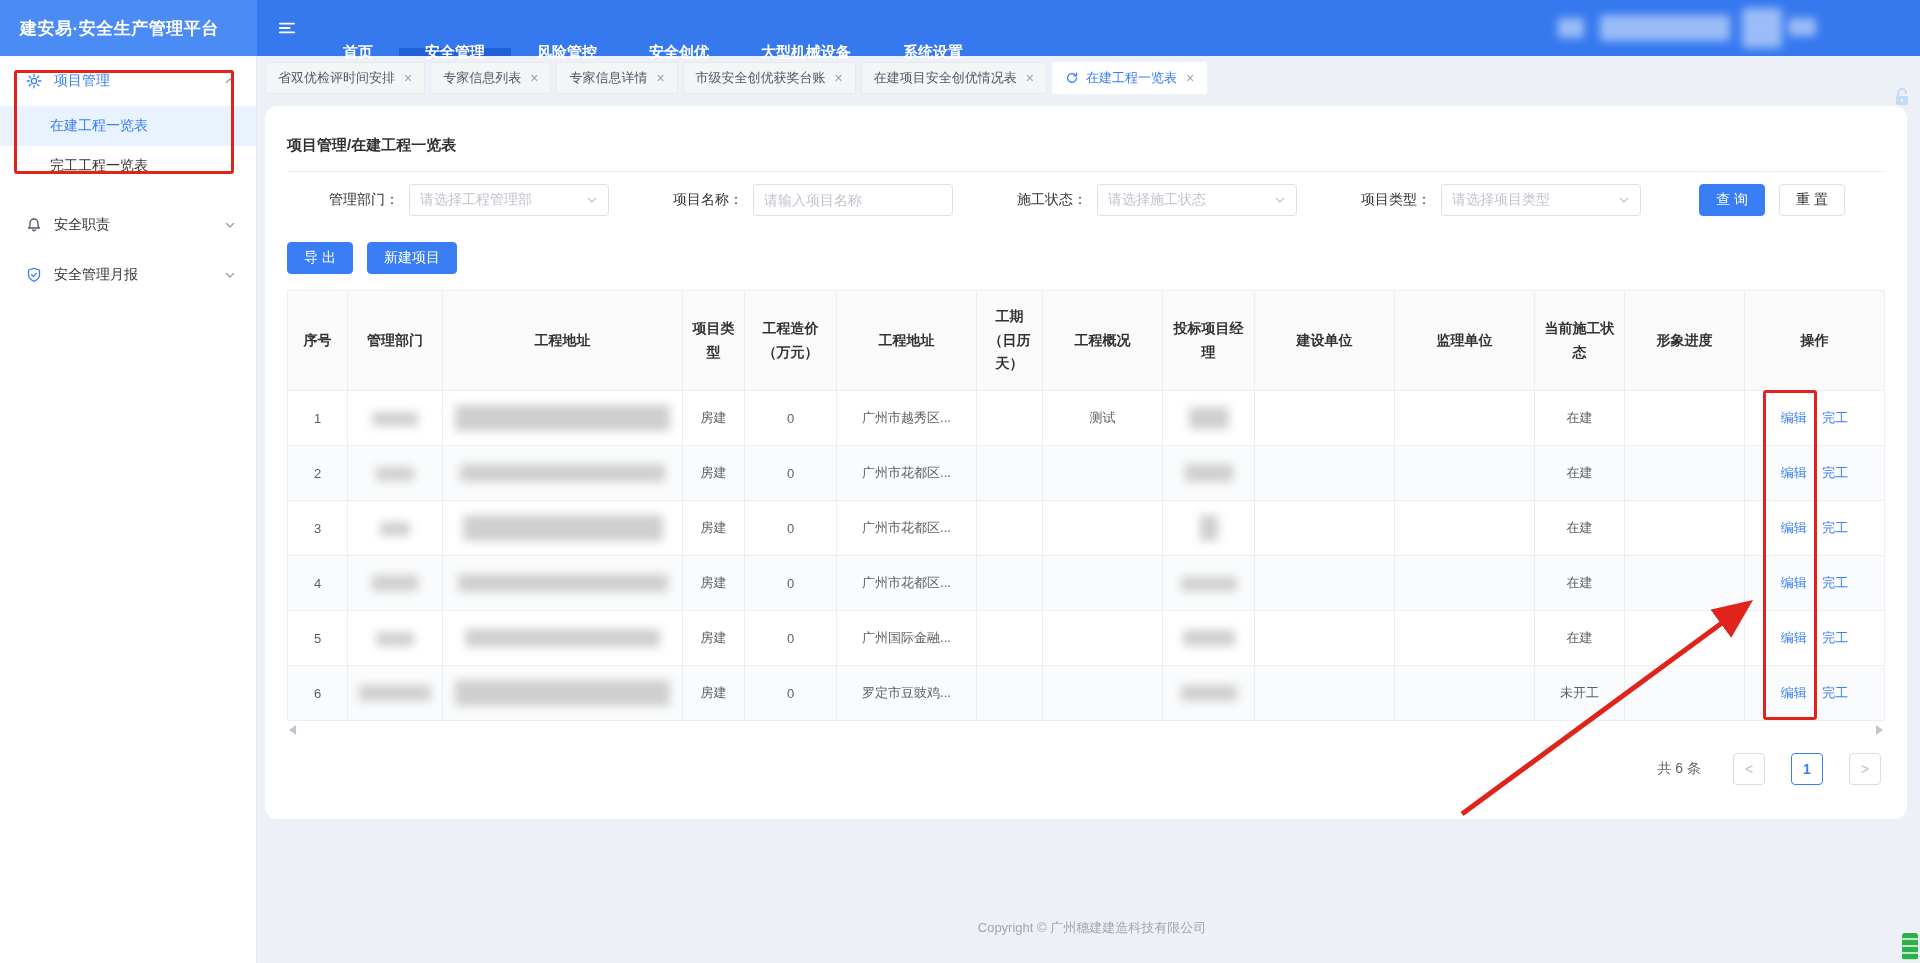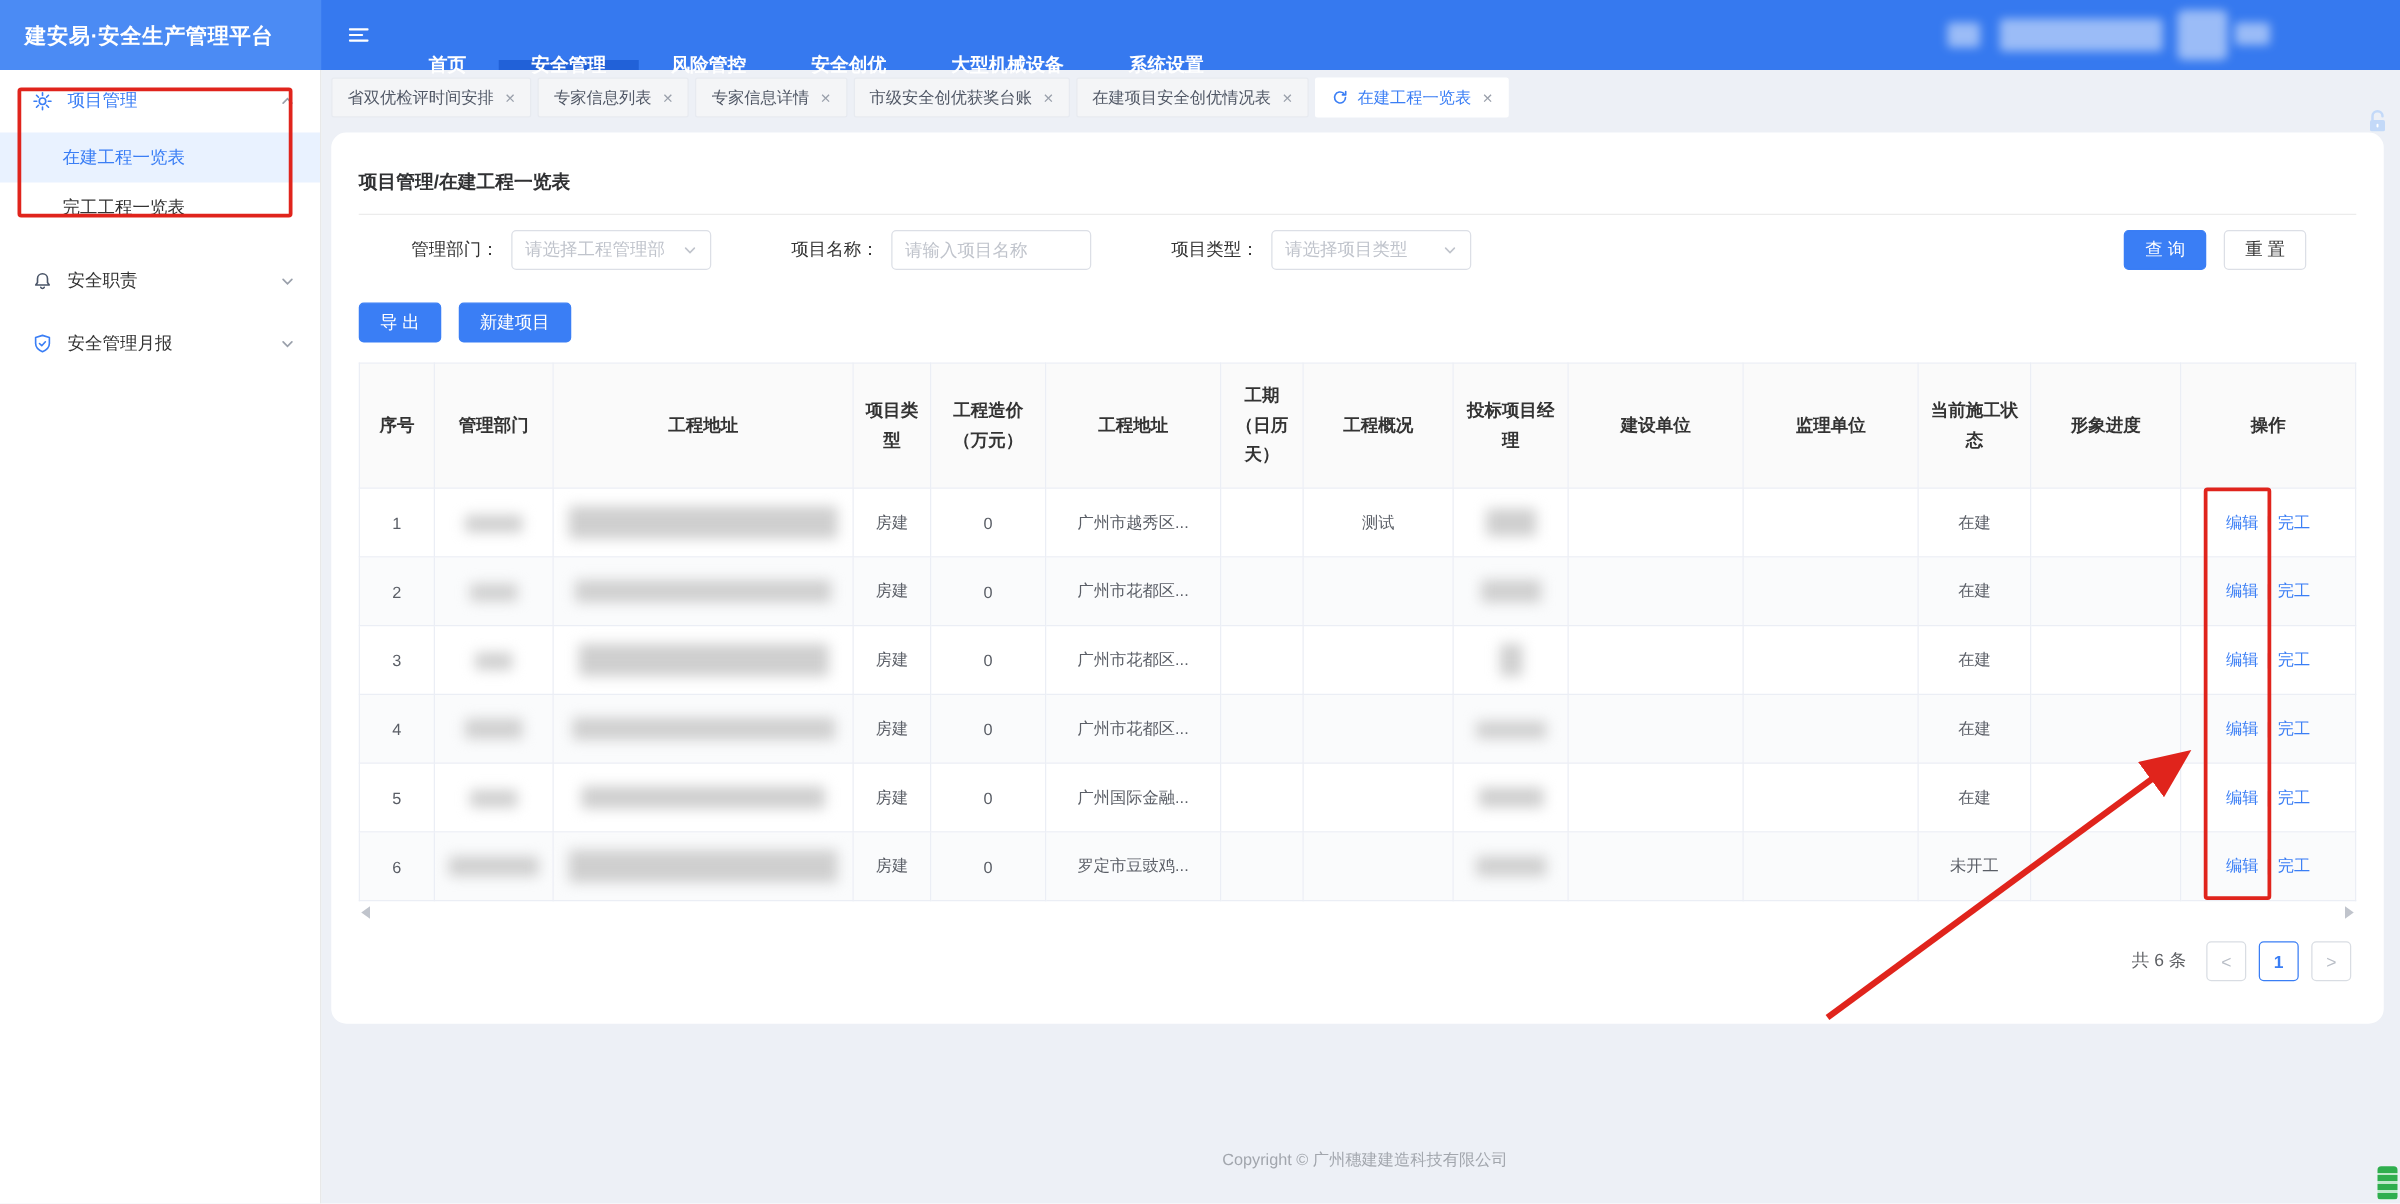--- a/index.html
+++ b/index.html
@@ -42,21 +42,21 @@
 
   
   .card { background:#fff; border-radius:12px; margin:6px 20px 0 8px; padding:0 22px 34px; }
   .breadcrumb { padding-top:30px; font-size:15px; color:#303133; font-weight:700; }
   .divider { height:1px; background:#ececec; margin-top:16px; }
 
   .filter-row { display:flex; align-items:center; margin-top:12px; padding-left:42px; }
   .fgroup { display:flex; align-items:center; }
   .fgroup + .fgroup { margin-left:64px; }
   .flabel { font-size:14px; color:#333; margin-right:10px; white-space:nowrap; }
-  .fcontrol { width:160px; height:32px; border:1px solid #dcdfe6; border-radius:4px; background:#fff;
+  .fcontrol { width:200px; height:32px; border:1px solid #dcdfe6; border-radius:4px; background:#fff;
               display:flex; align-items:center; padding:0 10px; cursor:pointer; }
   .fcontrol .ph { color:#c0c4cc; font-size:14px; flex:1; white-space:nowrap; overflow:hidden; }
   .fcontrol input { border:none; outline:none; width:100%; font-size:14px; color:#333;
                     font-family:"Liberation Sans","DejaVu Sans",sans-serif; }
   .fcontrol input::placeholder { color:#c0c4cc; }
   .fbtns { margin-left:auto; margin-right:40px; display:flex; gap:14px; }
 
   .btn { height:32px; border-radius:4px; font-size:14px; display:inline-flex; align-items:center;
          justify-content:center; cursor:pointer; white-space:nowrap; padding:0 16px; }
   .btn-primary { background:#3a7ef5; color:#fff; border:1px solid #3a7ef5; }
@@ -73,21 +73,21 @@
   tbody tr:nth-child(even) td { background:#fafbfc; }
   .link { color:#3a7ef5; cursor:pointer; }
   .act-div { color:#dcdfe6; margin:0 6px; }
   .blob { display:inline-block; background:#cfcfcf; filter:blur(5px); border-radius:2px; vertical-align:middle; }
 
   .scroll-hints { position:relative; height:16px; }
   .tri { position:absolute; top:4px; width:0; height:0; border-top:5px solid transparent; border-bottom:5px solid transparent; cursor:pointer; }
   .tri-l { left:2px; border-right:7px solid #c0c4cc; }
   .tri-r { right:2px; border-left:7px solid #c0c4cc; }
 
-  .pagination { display:flex; justify-content:flex-end; align-items:center; margin-top:16px; gap:10px; padding-right:4px; }
+  .pagination { display:flex; justify-content:flex-end; align-items:center; margin-top:16px; gap:26px; padding-right:4px; }
   .pg-total { font-size:14px; color:#606266; margin-right:6px; }
   .pg-btn { width:32px; height:32px; border:1px solid #d9dde3; border-radius:4px; background:#fff; color:#b8bdc6;
             display:flex; align-items:center; justify-content:center; font-size:14px; cursor:pointer; }
   .pg-btn.current { border-color:#3a7ef5; color:#3a7ef5; font-weight:600; }
 
   .footer { margin-top:100px; text-align:center; font-size:13px; color:#a2a6ad; }
 
   
   .anno-box { position:absolute; border:3px solid #e0241c; border-radius:3px; pointer-events:none; z-index:9; }
   #anno-sidebar { left:14px; top:70px; width:220px; height:104px; }
@@ -212,20 +212,29 @@
               <span class="ph">请选择工程管理部</span>
               <svg class="chev" viewBox="0 0 12 12" fill="none" stroke="#c0c4cc" stroke-width="1.3" stroke-linecap="round">
                   <path d="M2.5 4.5 6 8l3.5-3.5"></path>
                 </svg>
             </div>
           </div>
           <div class="fgroup">
             <span class="flabel">项目名称：</span>
             <div class="fcontrol">
               <input type="text" value="" placeholder="请输入项目名称" style="">
+            </div>
+          </div>
+          <div class="fgroup">
+            <span class="flabel">施工状态：</span>
+            <div class="fcontrol">
+              <span class="ph">请选择施工状态</span>
+              <svg class="chev" viewBox="0 0 12 12" fill="none" stroke="#c0c4cc" stroke-width="1.3" stroke-linecap="round">
+                  <path d="M2.5 4.5 6 8l3.5-3.5"></path>
+                </svg>
             </div>
           </div>
           <div class="fgroup">
             <span class="flabel">项目类型：</span>
             <div class="fcontrol">
               <span class="ph">请选择项目类型</span>
               <svg class="chev" viewBox="0 0 12 12" fill="none" stroke="#c0c4cc" stroke-width="1.3" stroke-linecap="round">
                   <path d="M2.5 4.5 6 8l3.5-3.5"></path>
                 </svg>
             </div>

